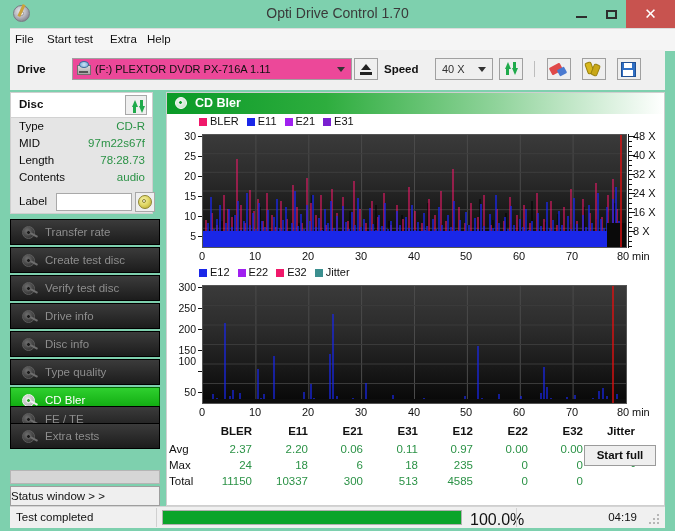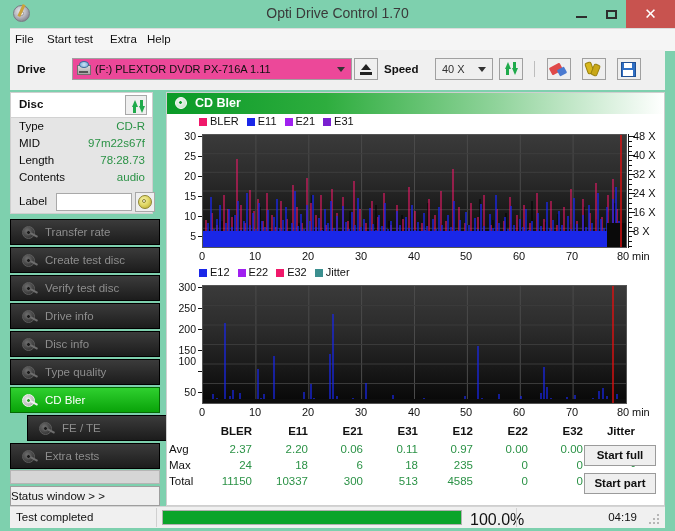--- a/index.html
+++ b/index.html
@@ -331,29 +331,29 @@
     <div class="nlabel">Type quality</div>
     </div>
   <div class="navbtn sel" style="top:387px;">
     <div class="nicon">
         <div class="ring"></div>
         <div class="ctr"></div>
         <div class="tail"></div>
       </div>
     <div class="nlabel">CD Bler</div>
     </div>
-  <div class="navbtn" style="top:415px;margin-left:17px;">
+  <div class="navbtn" style="top:406px;">
     <div class="nicon">
         <div class="ring"></div>
         <div class="ctr"></div>
         <div class="tail"></div>
       </div>
     <div class="nlabel">FE / TE</div>
     </div>
-  <div class="navbtn" style="top:443px;padding-left:31px;">
+  <div class="navbtn" style="top:423px;padding-left:31px;">
     <div class="nicon">
         <div class="ring"></div>
         <div class="ctr"></div>
         <div class="tail"></div>
       </div>
     <div class="nlabel">Extra tests</div>
     </div>
 
   <div class="navgap"></div>
   <div class="statuswin">
@@ -884,23 +884,20 @@
       <div class="cell" style="left:207px;top:52px;width:44px;">513</div>
       <div class="cell" style="left:262px;top:52px;width:44px;">4585</div>
       <div class="cell" style="left:317px;top:52px;width:44px;">0</div>
       <div class="cell" style="left:372px;top:52px;width:44px;">0</div>
       <div class="cell" style="left:424px;top:52px;width:44px;"></div>
     </div>
 
     <div class="sbtn" style="left:417px;top:352px;">
       <span>Start full</span>
     </div>
-    <div class="sbtn" style="left:417px;top:380px;">
-      <span>Start part</span>
-    </div>
   </div>
 
   <div class="statusbar">
     <div class="sb-text">Test completed</div>
     <div class="sb-sep" style="left:146px;"></div>
     <div class="sb-prog">
       <div class="sb-fill" id="progfill" style="width: 298px; background: rgb(10, 164, 42);"></div>
     </div>
     <div class="sb-pct">100.0%</div>
     <div class="sb-sep" style="left:506px;"></div>

